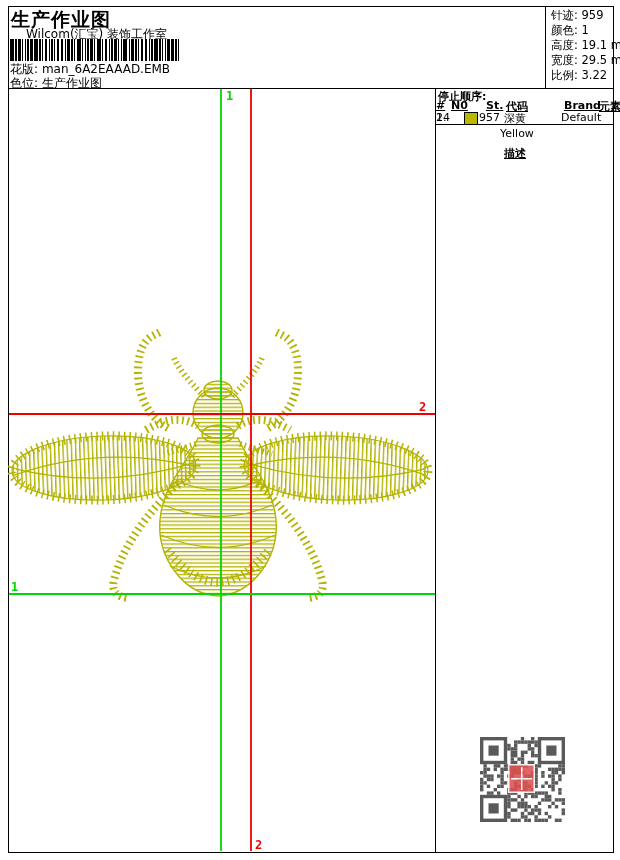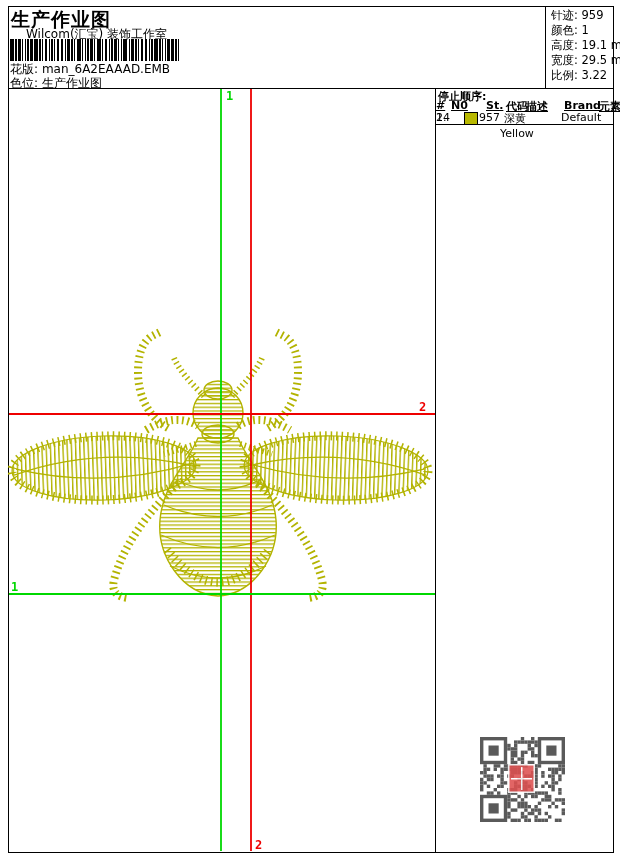--- a/index.html
+++ b/index.html
@@ -76,21 +76,21 @@
     <div><span>高度:</span> <span>19.1 mm</span></div>
     <div><span>宽度:</span> <span>29.5 mm</span></div>
     <div><span>比例:</span> <span>3.22</span></div>
   </div>
 
   <div class="abs panel-title">停止顺序:</div>
   <span class="th" style="left:436px;">#</span>
   <span class="th" style="left:451px;">N0</span>
   <span class="th" style="left:486px;">St.</span>
   <span class="th" style="left:506px;">代码</span>
-  <span class="th" style="left:526px;">描述</span>
+  <span class="th" style="left:504px;margin-top:47px;">描述</span>
   <span class="th" style="left:564px;">Brand</span>
   <span class="th" style="left:599px;">元素</span>
 
   <div>
     <span class="td" style="left:436px;">1.</span>
     <span class="td" style="left:436px;">24</span>
     <span class="swatch"></span>
     <span class="td" style="left:479px;">957</span>
     <span class="td" style="left:504px;">深黄</span>
     <span class="td" style="left:500px;margin-top:16px;">Yellow</span>

